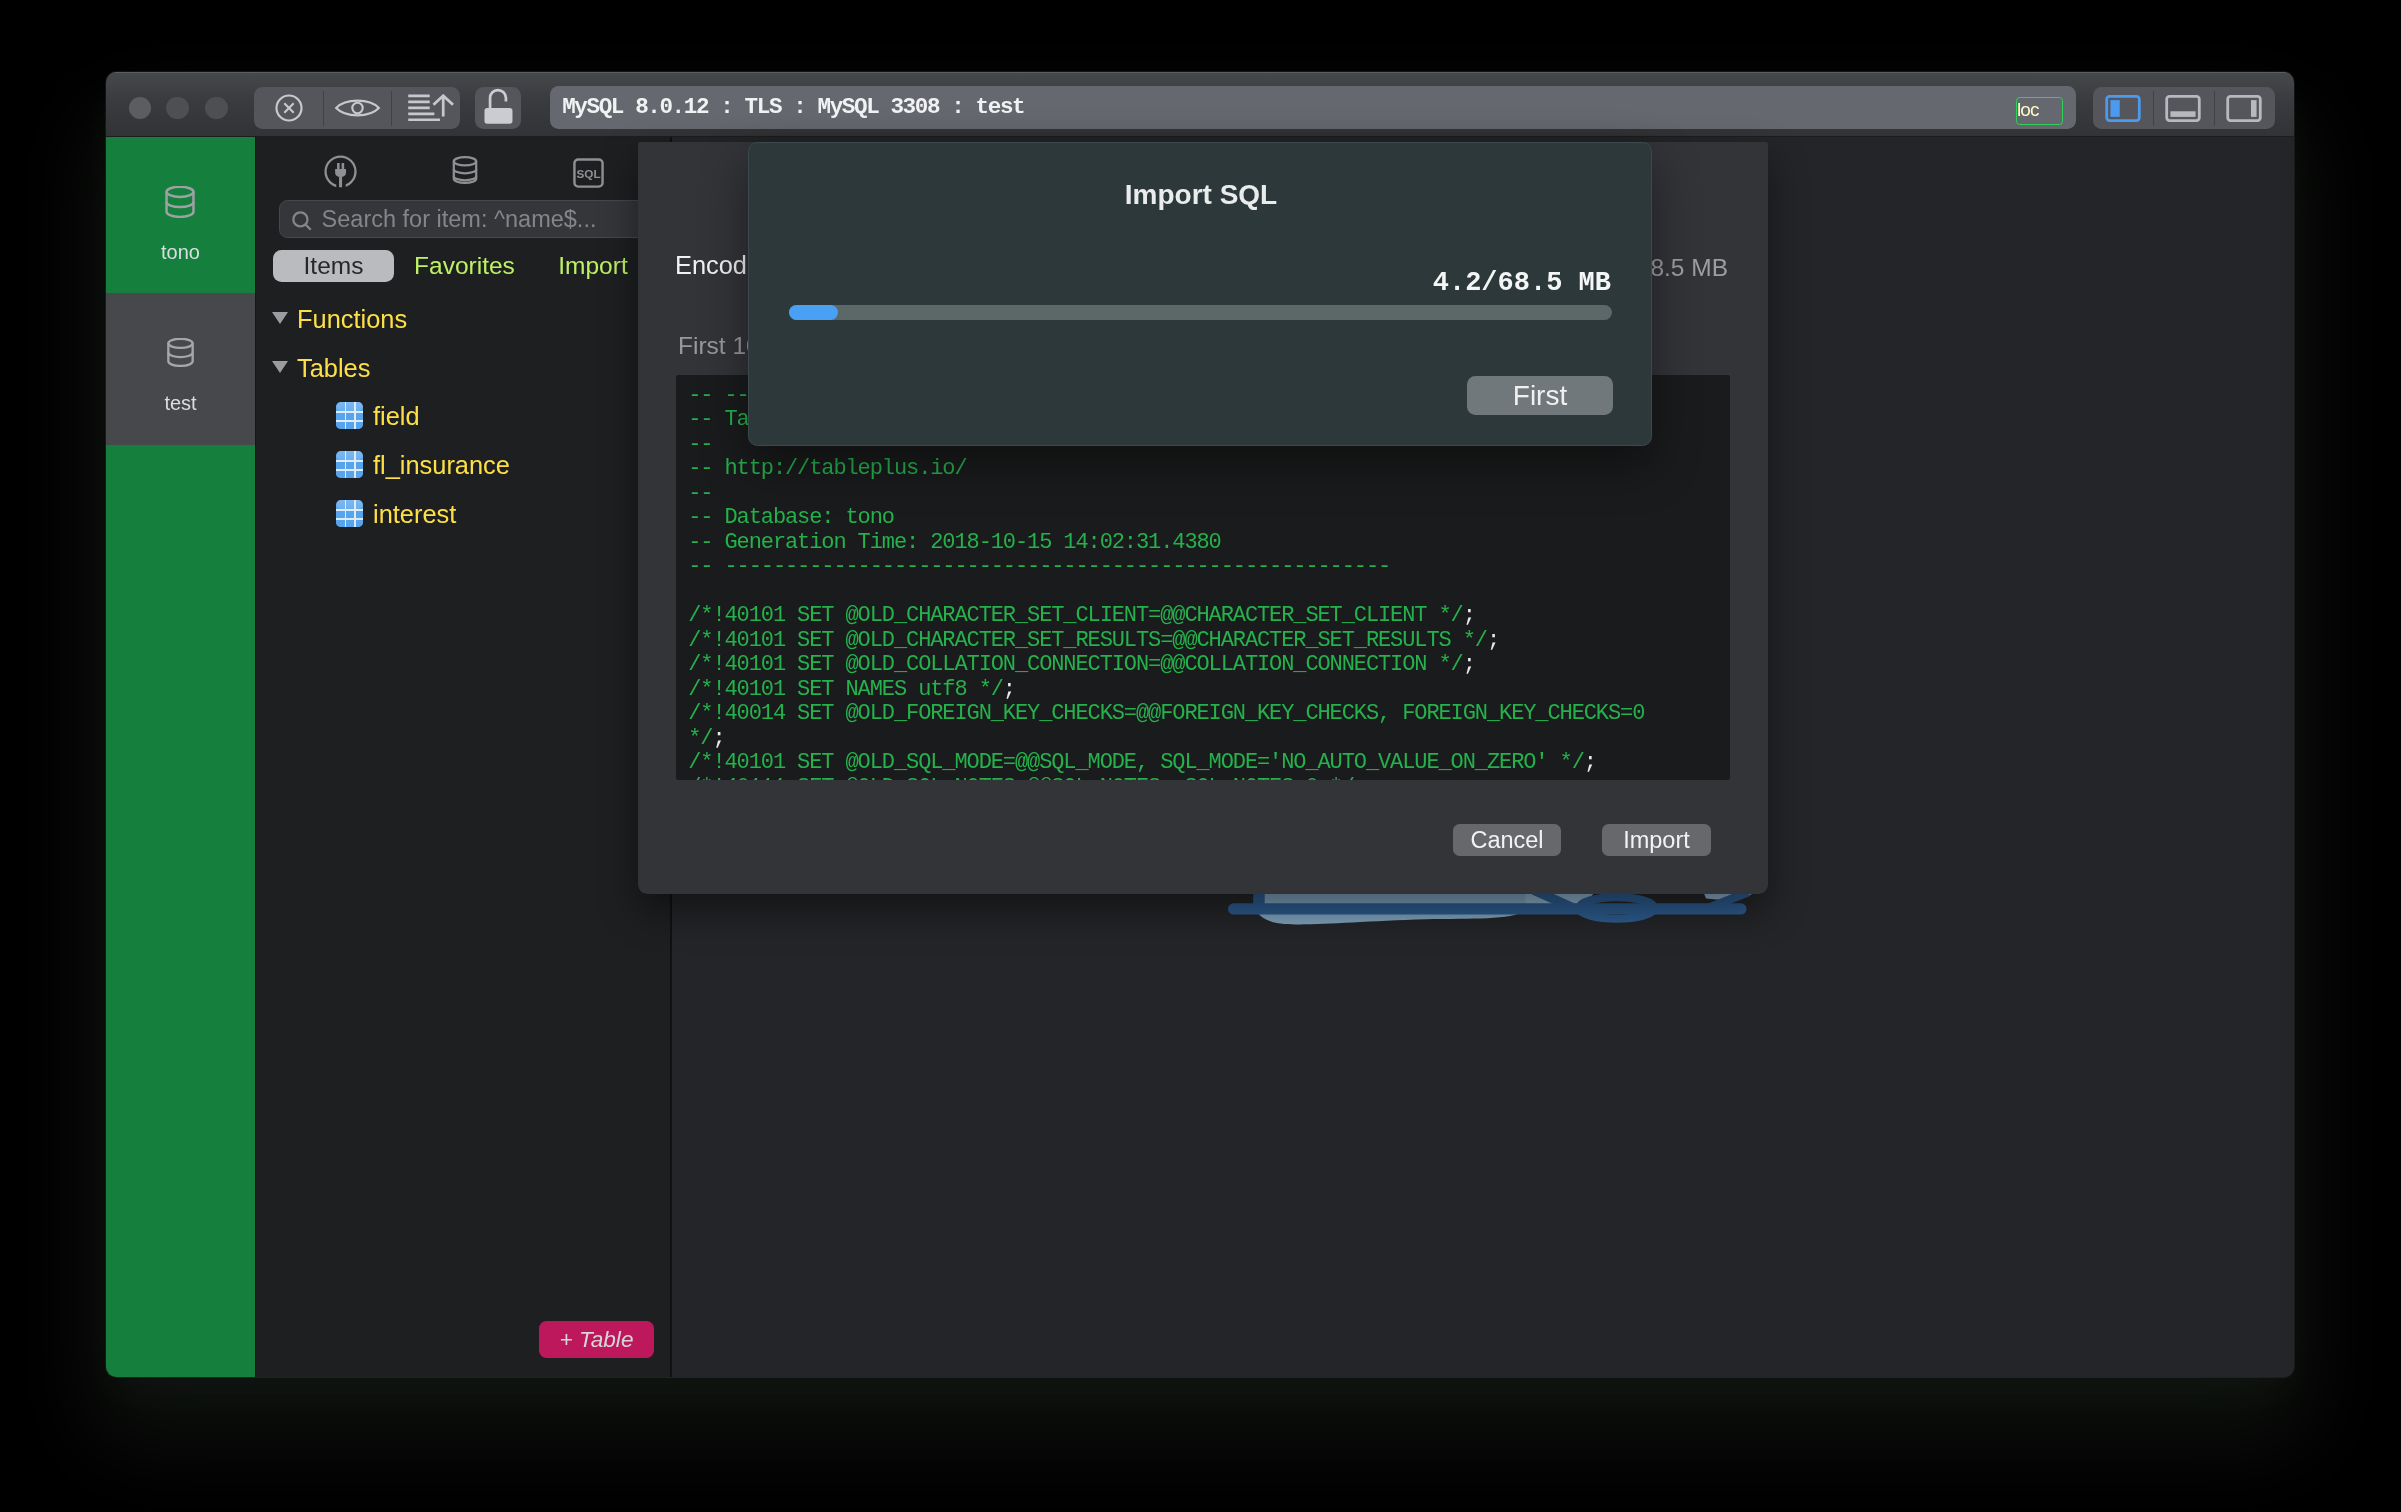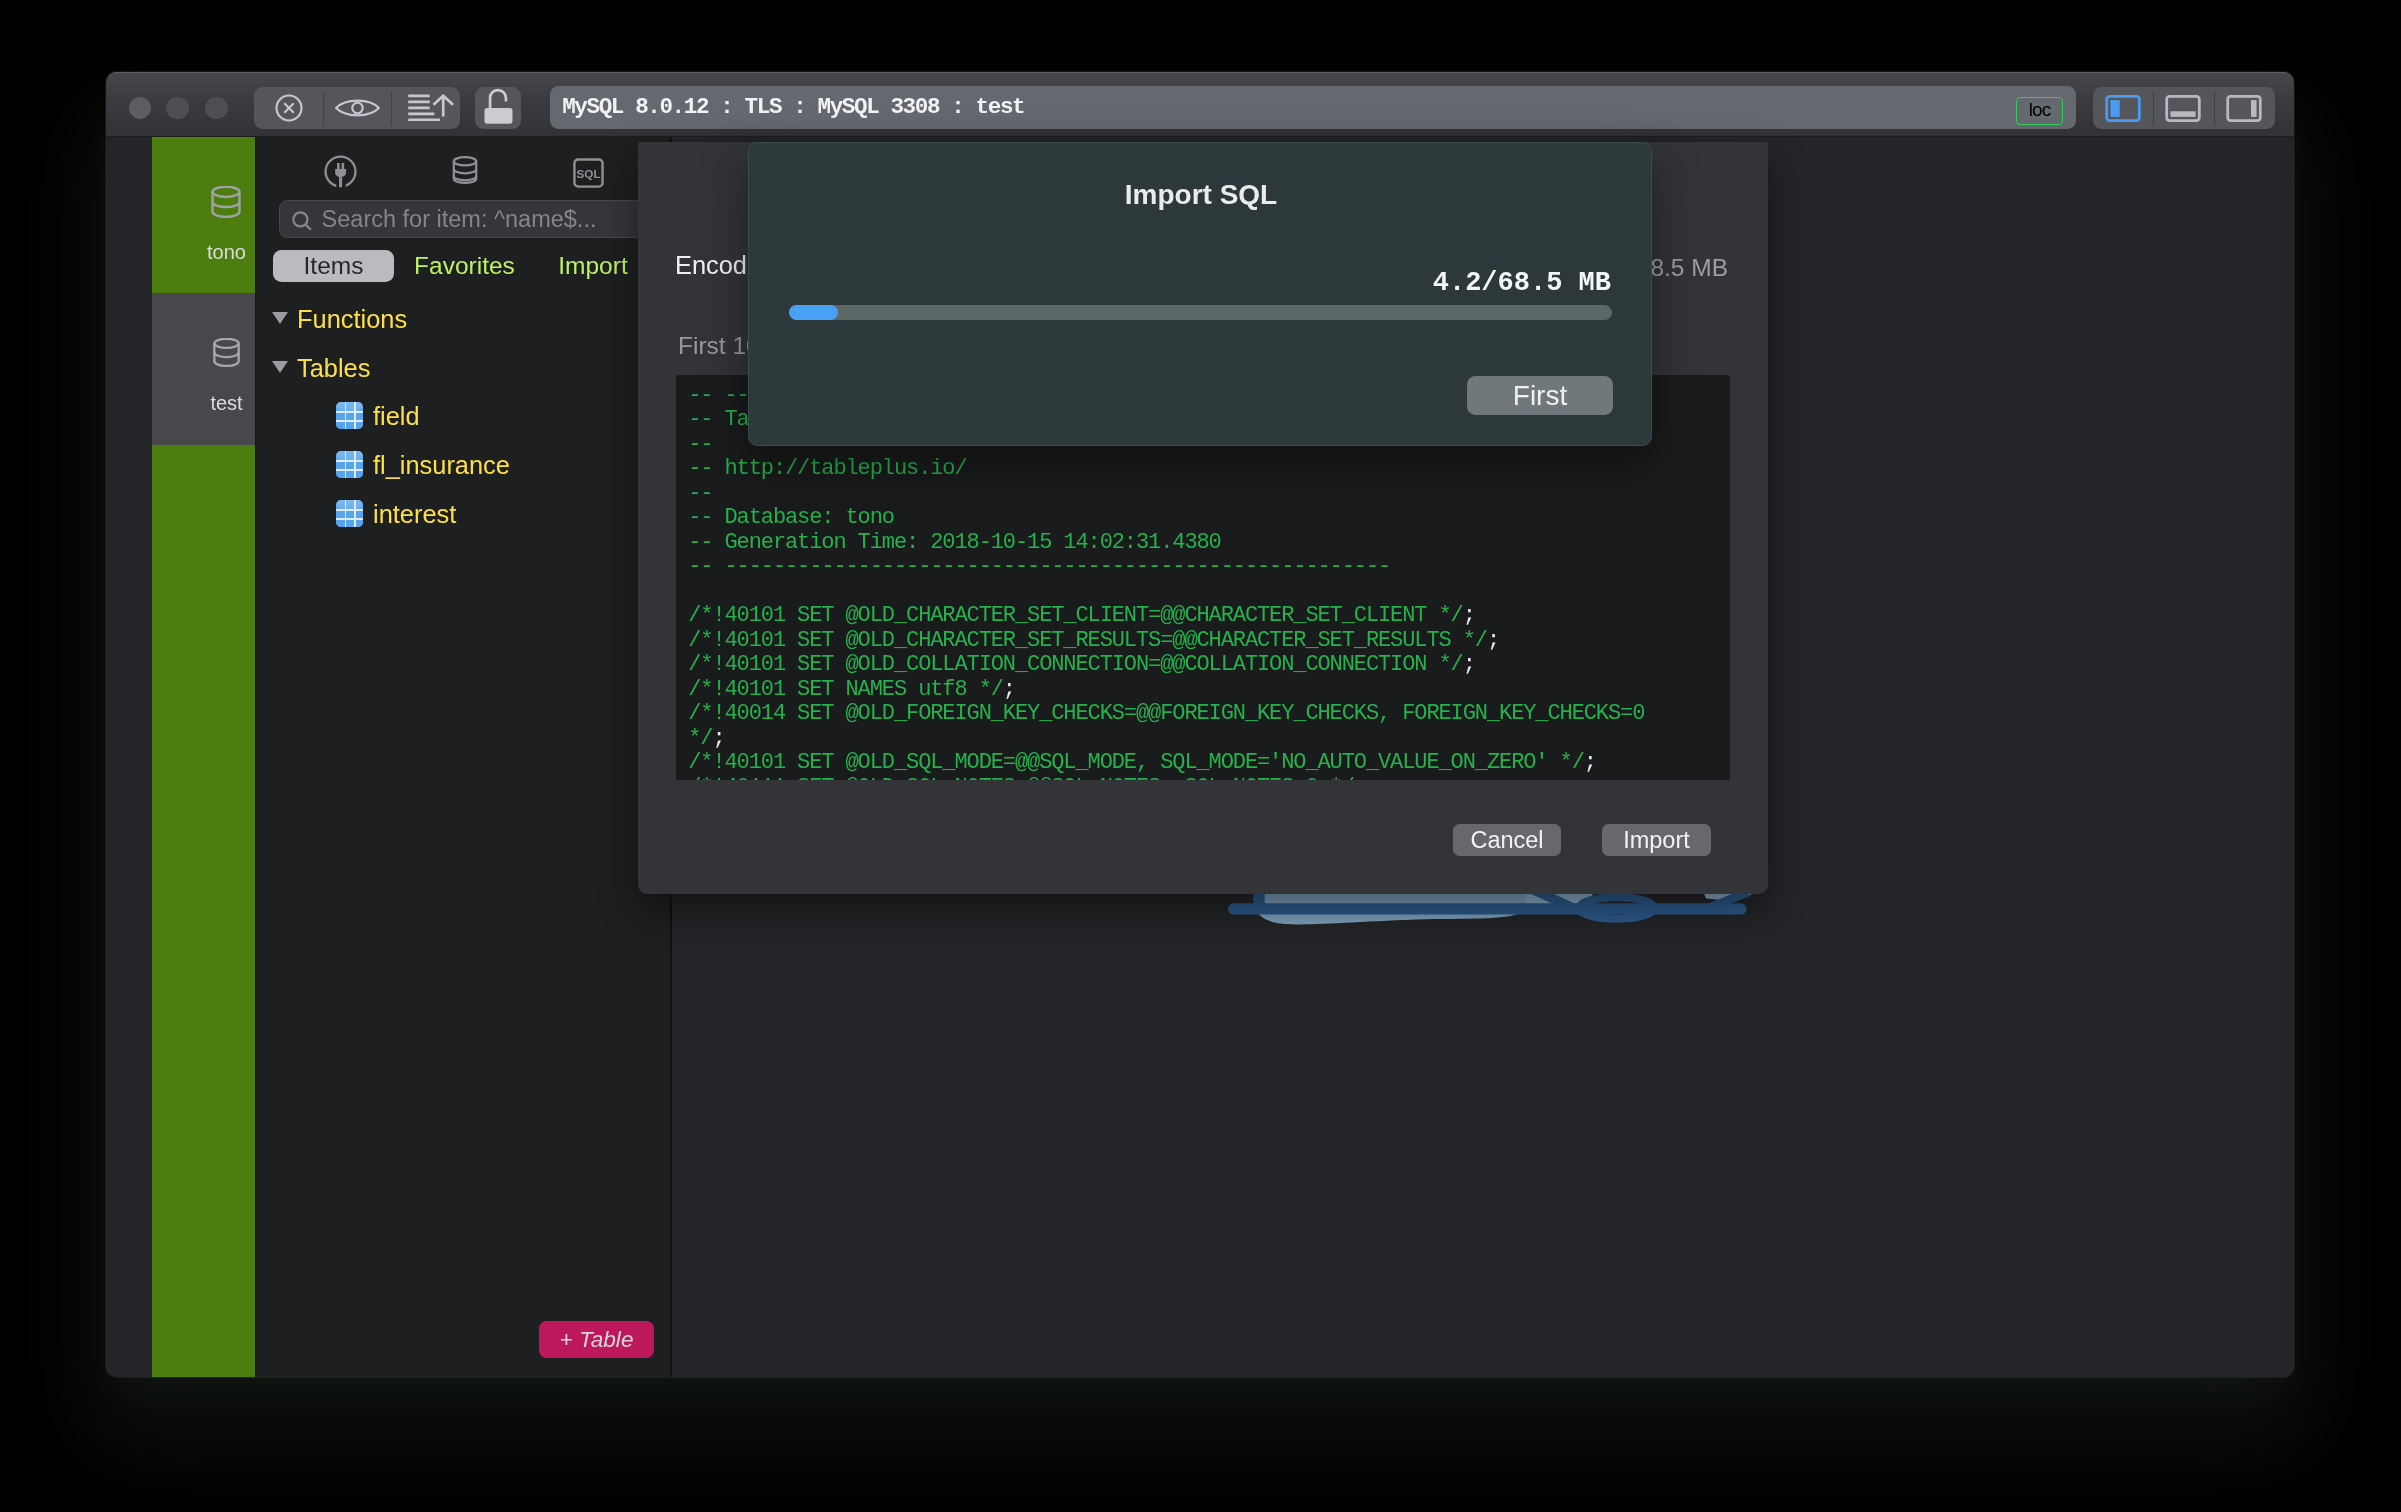--- a/index.html
+++ b/index.html
@@ -15,24 +15,24 @@
   .tl { position:absolute; top:24.5px; width:22.6px; height:22.6px; border-radius:50%; }
   .tbtn { position:absolute; top:15px; height:42px; background:#54565c; border-radius:8.5px; }
   .tseg { position:absolute; top:0; height:42px; display:flex; align-items:center; justify-content:center; }
   .tdiv { position:absolute; top:3.8px; width:0.9px; height:35px; background:#404248; }
   #titlepill { position:absolute; left:444px; top:14px; width:1526px; height:43px;
     background:#66686f; border-radius:8.5px; }
   #titletext { position:absolute; left:12.2px; top:0; height:43px; line-height:43px;
     font-family:"Liberation Mono", monospace; font-size:22.6px; letter-spacing:-1.4px;
     color:#f1f2f4; font-weight:bold; white-space:pre; }
   #locbadge { position:absolute; left:1466px; top:11.3px; width:47px; height:28px;
-    border:1.9px solid #2fcf5a; border-radius:3.8px; color:#000000; font-size:19px;
-    line-height:24.5px; text-align:center; letter-spacing:-0.9px; }
-  
-  #rail { position:absolute; left:0; top:65px; width:149px; height:1240px; background:#4d7c0f;margin-left:46px; }
+    border:1.9px solid #2fcf5a; border-radius:3.8px; color:#fef9c3; font-size:19px;
+    line-height:24.5px; text-align:left; letter-spacing:-0.9px; }
+  
+  #rail { position:absolute; left:0; top:65px; width:149px; height:1240px; background:#15803d; }
   #tree { position:absolute; left:149px; top:65px; width:415px; height:1240px; background:#1e1f21; border-left:0.9px solid #161719; }
   #vdiv { position:absolute; left:564px; top:65px; width:1.9px; height:1240px; background:#111113; }
   #testsel { position:absolute; left:0; top:156px; width:149px; height:152px; background:#47484b; }
   .raillabel { position:absolute; width:149px; text-align:center; font-size:20px; color:#dcdddf; }
   .cyl { stroke:#9fa1a5; fill:none; stroke-width:3; }
   
   #search { position:absolute; left:22.6px; top:63px; width:377px; height:38px;
     background:#35363a; border:0.9px solid #47484c; border-radius:8.5px; color:#84858a;
     font-size:23.5px; line-height:36px; }
   .tab { position:absolute; top:113px; height:32px; font-size:24.5px; color:#bef264;

